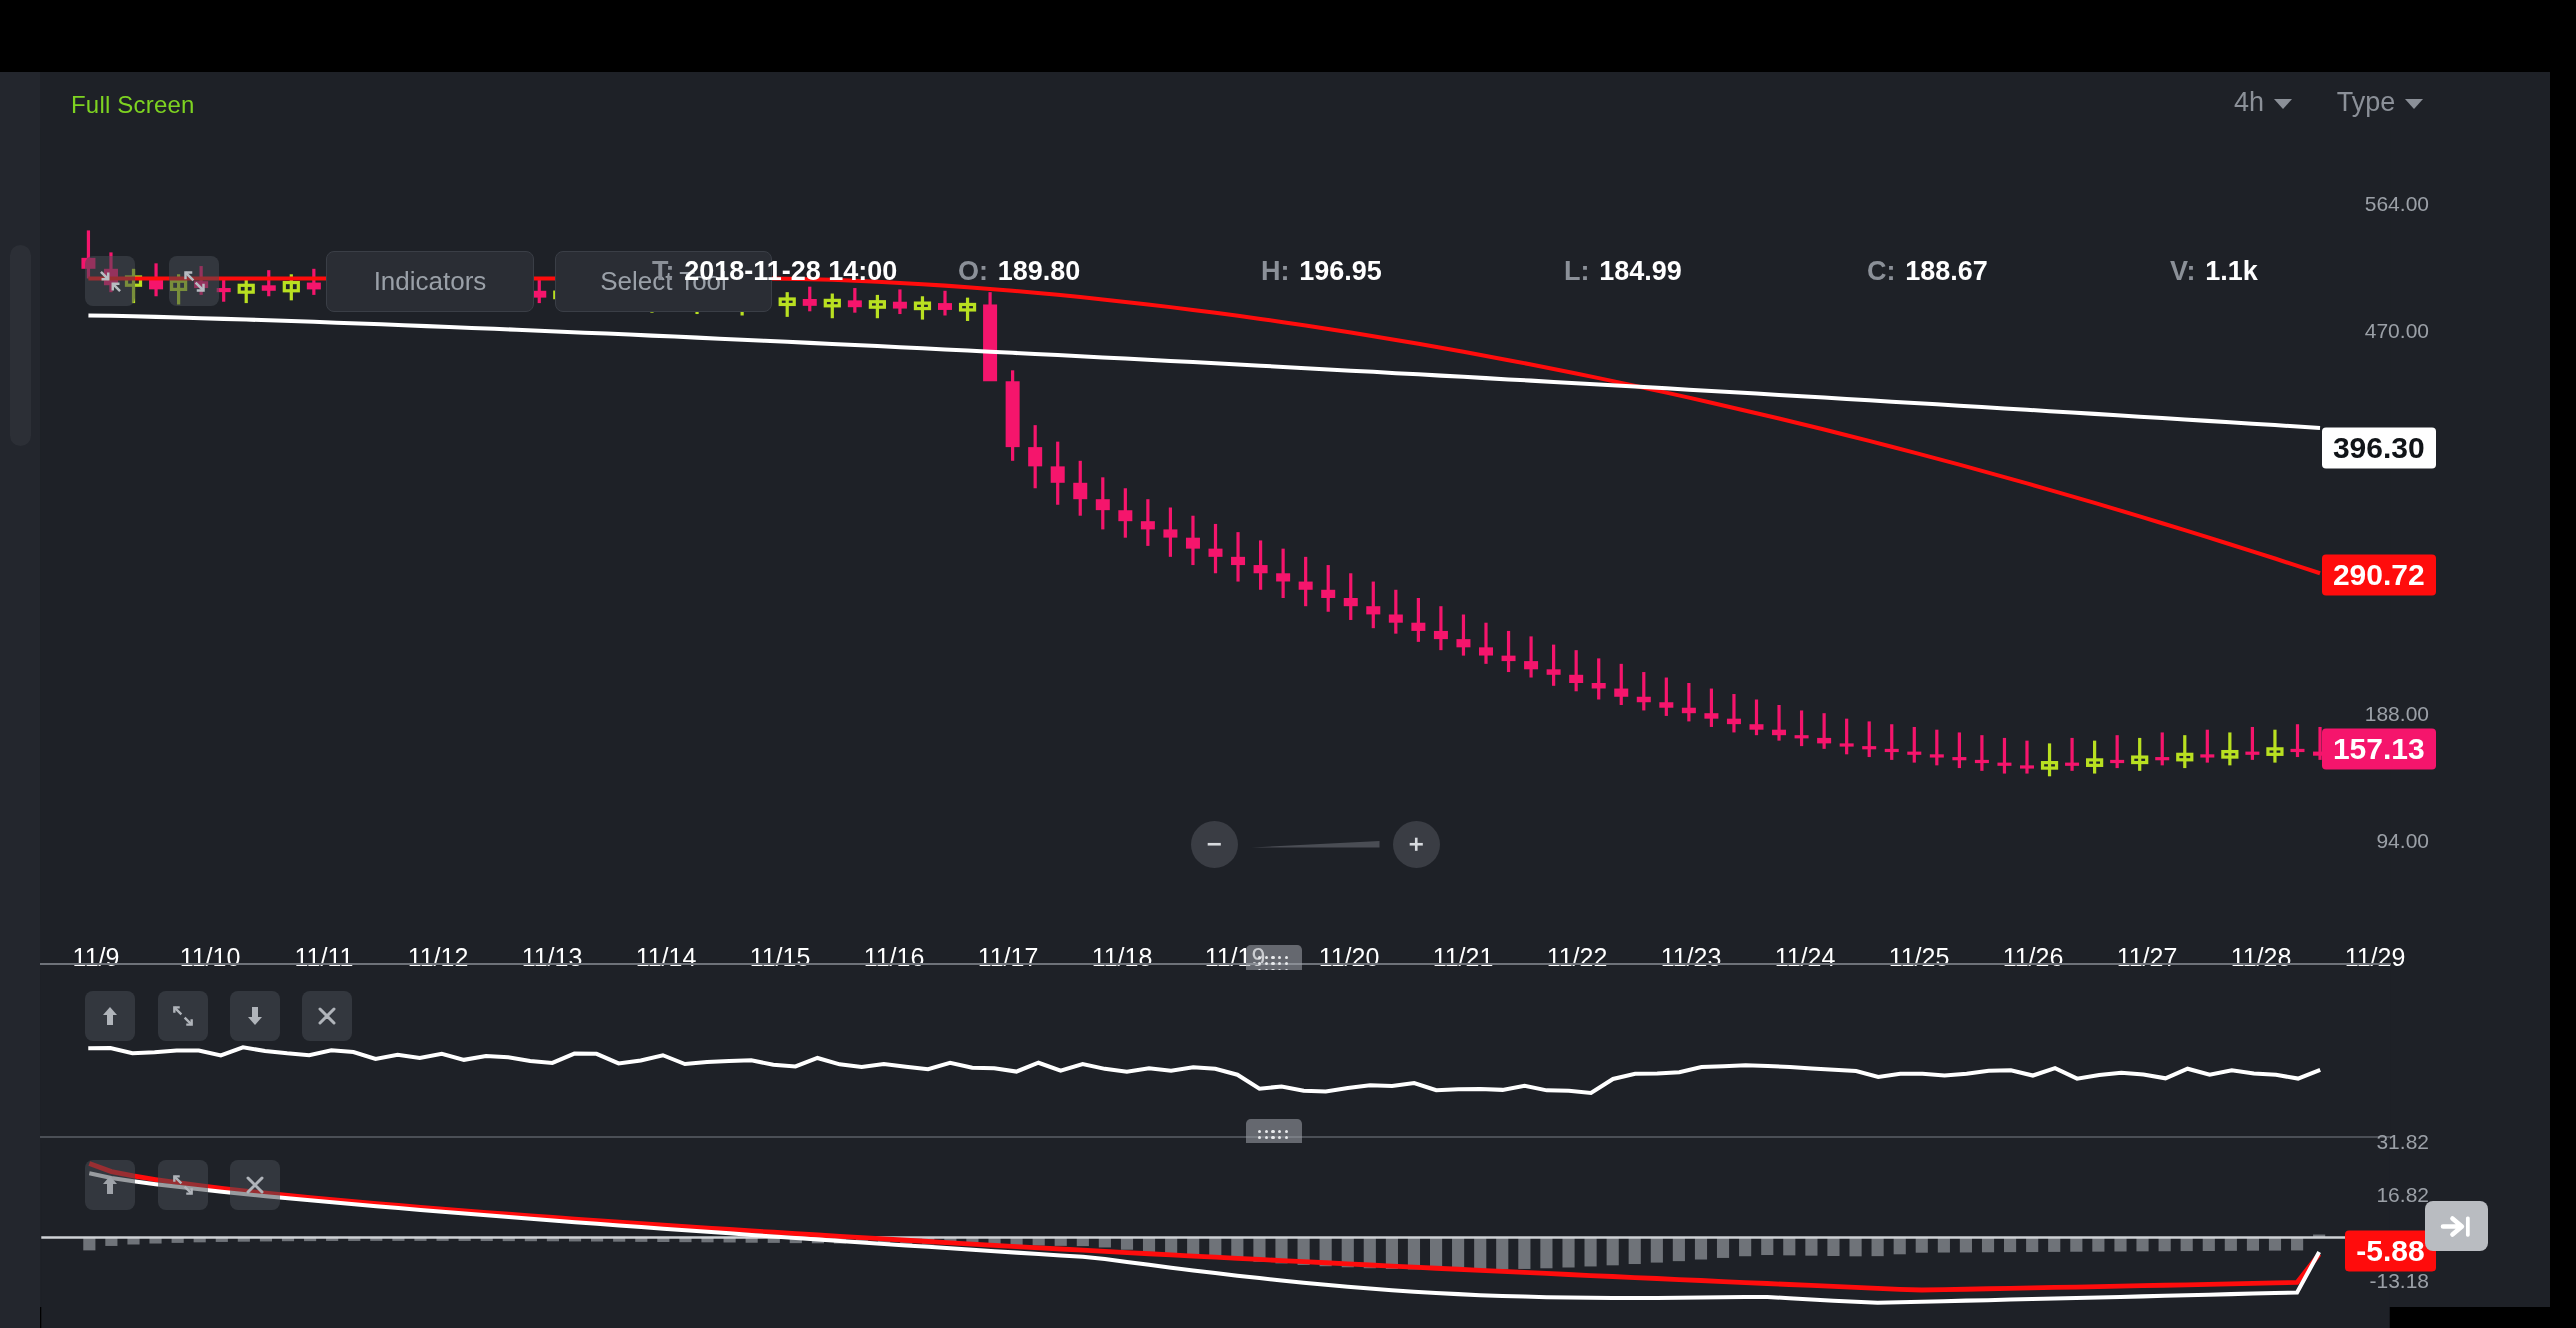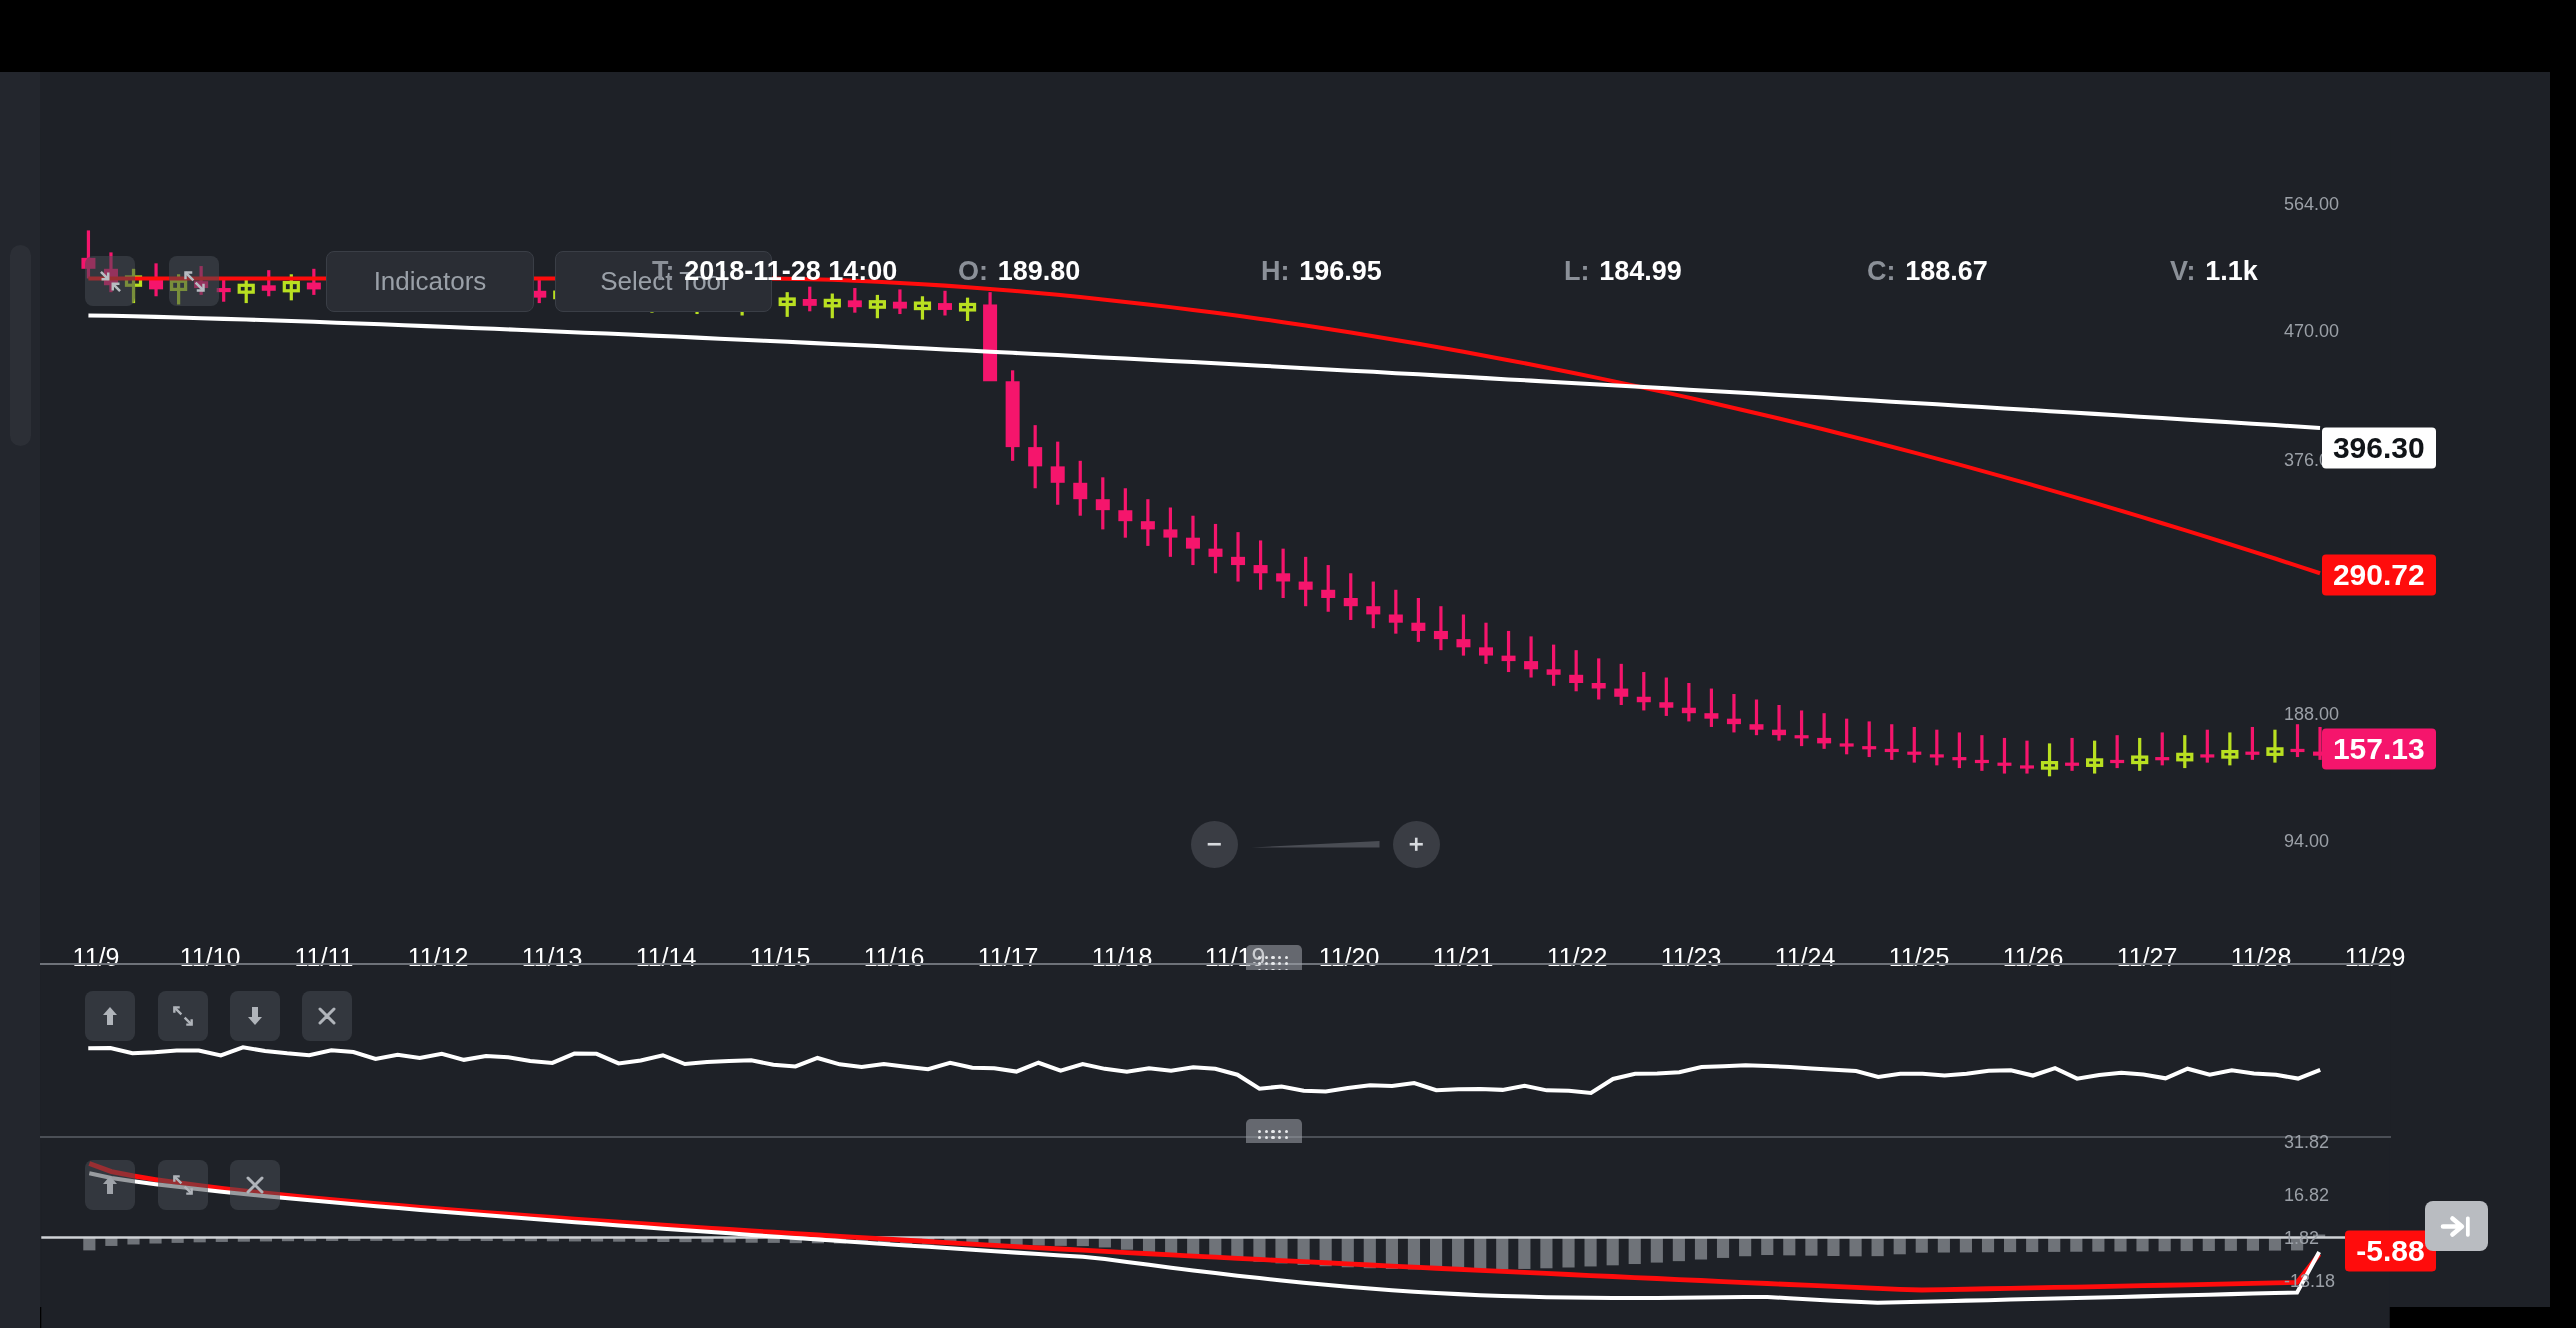--- a/index.html
+++ b/index.html
@@ -55,21 +55,21 @@
 
   
   .panel { position:absolute; left:0; overflow:hidden; }
   .price-panel { top:56px; width:2351px; height:797px; }
   .rsi-panel   { top:898px; width:2351px; height:161px; }
   .macd-panel  { top:1071px; width:2351px; height:189px; }
 
   .axis-col { position:absolute; left:2351px; width:159px; }
 
   .axis-label { position:absolute; right:121px; transform:translateY(-50%);
-                color:#9ba0a7; font-size:18px; white-space:nowrap; text-align:left; width:145px; }
+                color:#9ba0a7; font-size:21px; white-space:nowrap; text-align:right; width:145px; }
 
   .badge { position:absolute; right:114px; transform:translateY(-50%);
            padding:5.6px 11.3px; border-radius:4px; font-size:30px; font-weight:700;
            white-space:nowrap; line-height:1; }
   .badge-white { background:#ffffff; color:#111418; }
   .badge-red   { background:#ff0c0c; color:#ffffff; }
   .badge-pink  { background:#f5156c; color:#ffffff; }
 
   
   .time-axis { position:absolute; left:0; top:853px; width:2351px; height:44px; }
@@ -106,20 +106,33 @@
   <div class="right-black"></div>
   <div class="bottom-black"></div>
 
   <div class="left-rail"></div>
   <div class="left-scroll-track">
     <div class="left-scroll-thumb"></div>
   </div>
 
   <div class="chart-shell">
 
+    <div class="header">
+      <div class="full-screen-link">Full Screen</div>
+      <div class="hdr-right">
+        <div class="hdr-btn">
+          <span>4h</span>
+          <span class="caret"></span>
+        </div>
+        <div class="hdr-btn">
+          <span>Type</span>
+          <span class="caret"></span>
+        </div>
+      </div>
+    </div>
 
     <div class="panel price-panel">
       <svg width="2351" height="797" viewBox="0 0 2920 990">
         <rect x="0" y="0" width="2920" height="990" fill="#1e2127"></rect>
         <g id="candles">
             <line x1="60.0" y1="127.2" x2="60.0" y2="186.9" stroke="#f5156c" stroke-width="4"></line>
             <rect x="51.3" y="161.3" width="17.4" height="13.6" fill="#f5156c"></rect>
             <line x1="88.0" y1="154.5" x2="88.0" y2="203.9" stroke="#f5156c" stroke-width="4"></line>
             <rect x="79.3" y="174.9" width="17.4" height="20.4" fill="#f5156c"></rect>
             <line x1="116.0" y1="174.9" x2="116.0" y2="217.5" stroke="#b9e021" stroke-width="4"></line>

